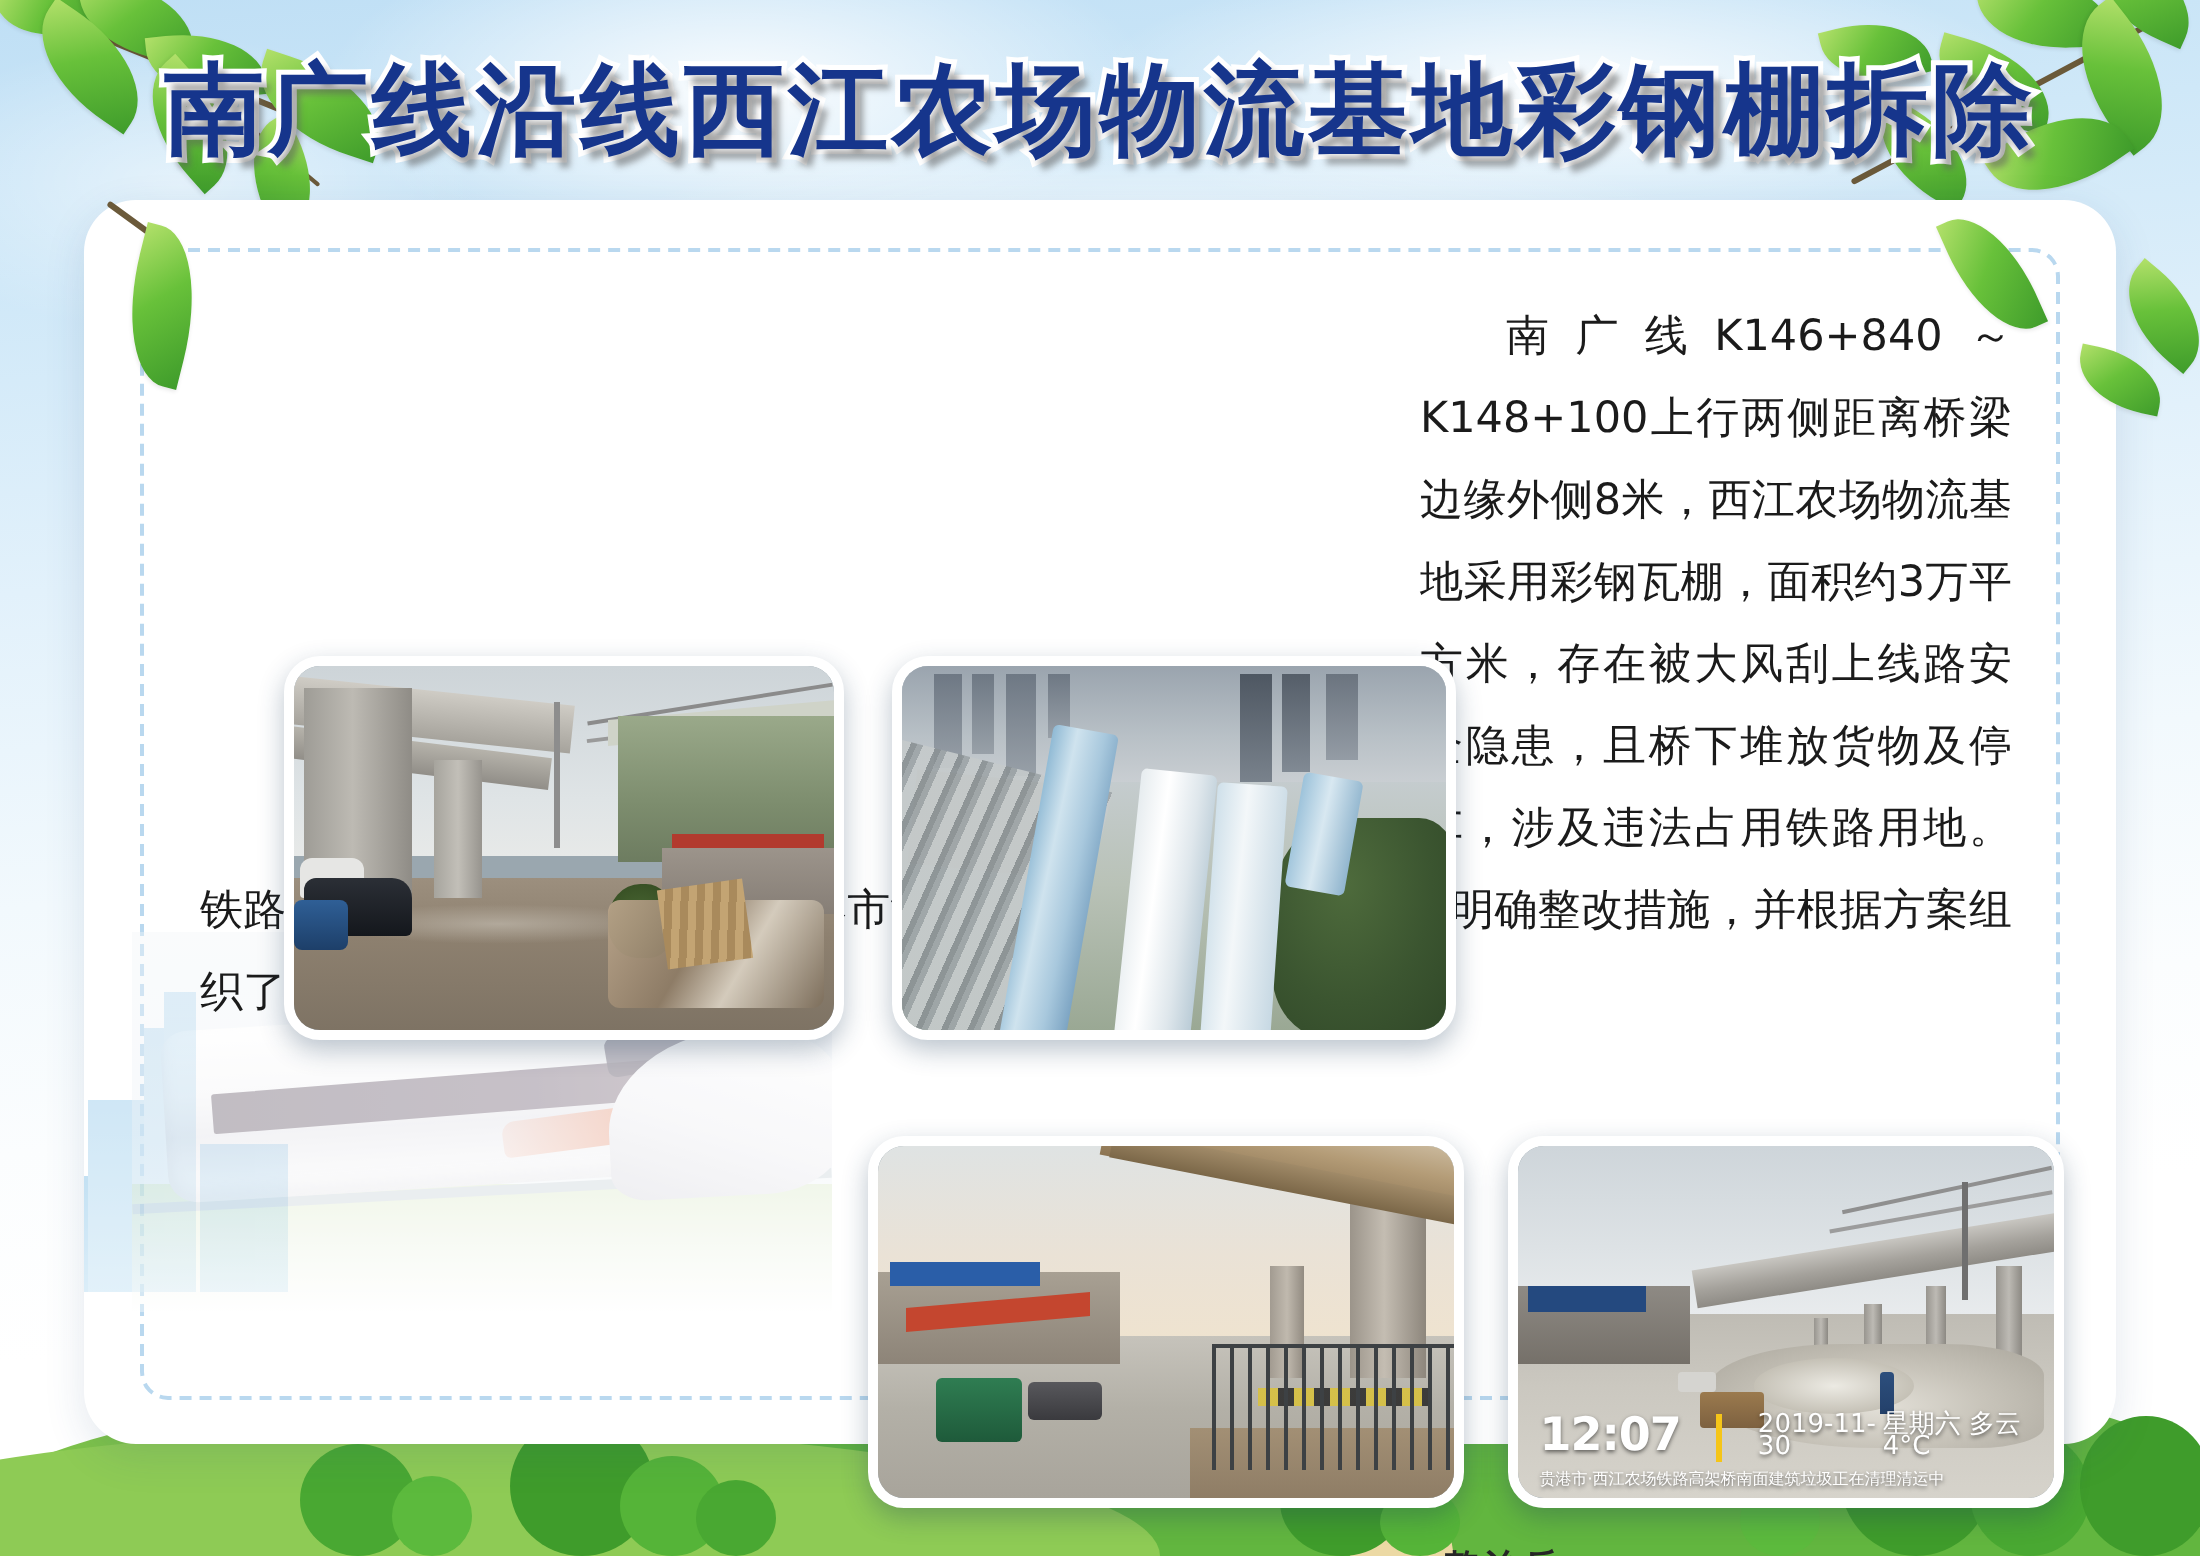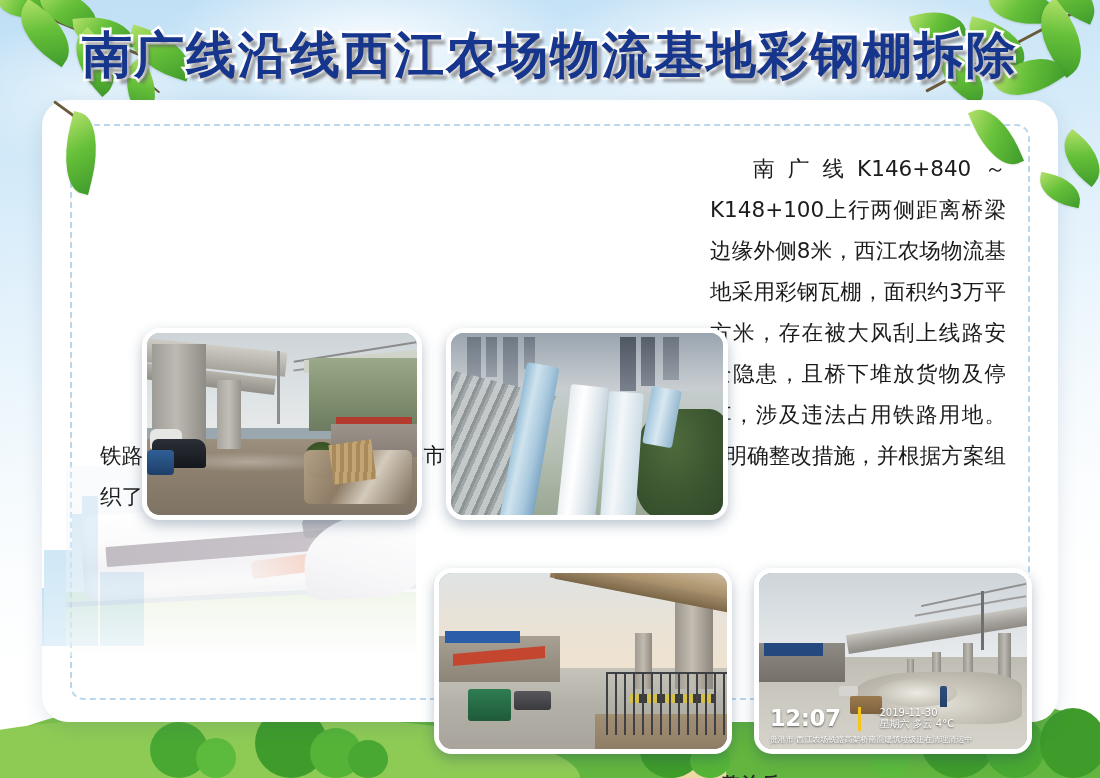--- a/index.html
+++ b/index.html
@@ -329,21 +329,21 @@
      background: linear-gradient(180deg,#9b7a4e 0%,#7d6140 100%); border-radius:2px;}
   .p4-worker{ position:absolute; right:30%; bottom:24%; width:2.6%; height:12%;
      background: linear-gradient(180deg,#2d4f7d 0%,#23406a 100%); border-radius:2px 2px 0 0;}
   .p4-car   { position:absolute; left:30%; bottom:30%; width:7%; height:6%; background:#d5d4d0; border-radius:2px;}
 
   .p4-stamp { position:absolute; left:4%; bottom:2%; width:94%; color:#fff;
      font-family:"DejaVu Sans","Liberation Sans",sans-serif; }
   .p4-stamp-row { display:flex; align-items:flex-start; gap:16px; }
   .p4-time { font-size:23px; font-weight:700; line-height:1; text-shadow:0 1px 2px rgba(0,0,0,.55); letter-spacing:-0.5px;}
   .p4-bar { width:3px; height:24px; background:#f5c518; margin:0 2px 1px 2px;}
-  .p4-dt { display:flex; flex-direction:column; font-size:10px; line-height:11px; text-shadow:0 1px 2px rgba(0,0,0,.6);}
+  .p4-dt { display:flex; flex-direction:row; font-size:13px; line-height:11px; text-shadow:0 1px 2px rgba(0,0,0,.6);}
   .p4-loc { font-size:8px; line-height:11px; margin-top:2px; text-shadow:0 1px 2px rgba(0,0,0,.6); white-space:nowrap;}
 </style>
 </head>
 <body>
 
 <div id="poster">
 
   <div class="cloud c1"></div>
   <div class="cloud c2"></div>
   <div class="cloud c3"></div>

